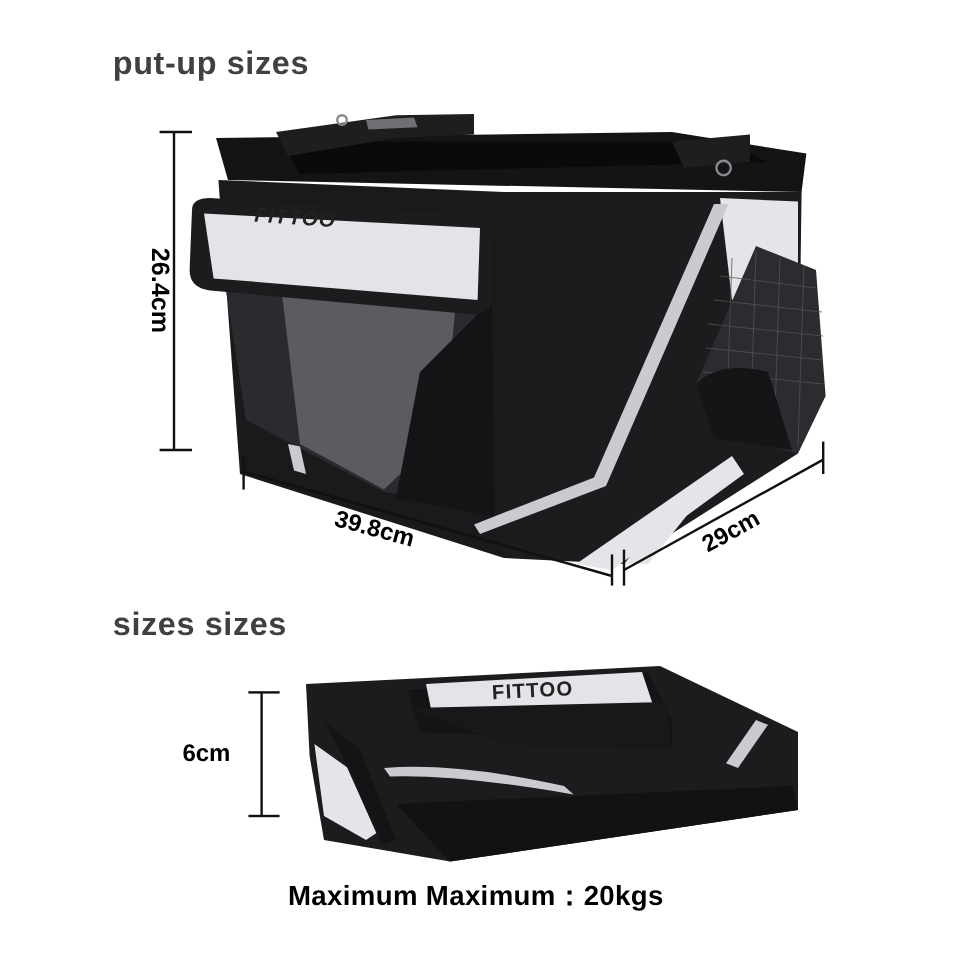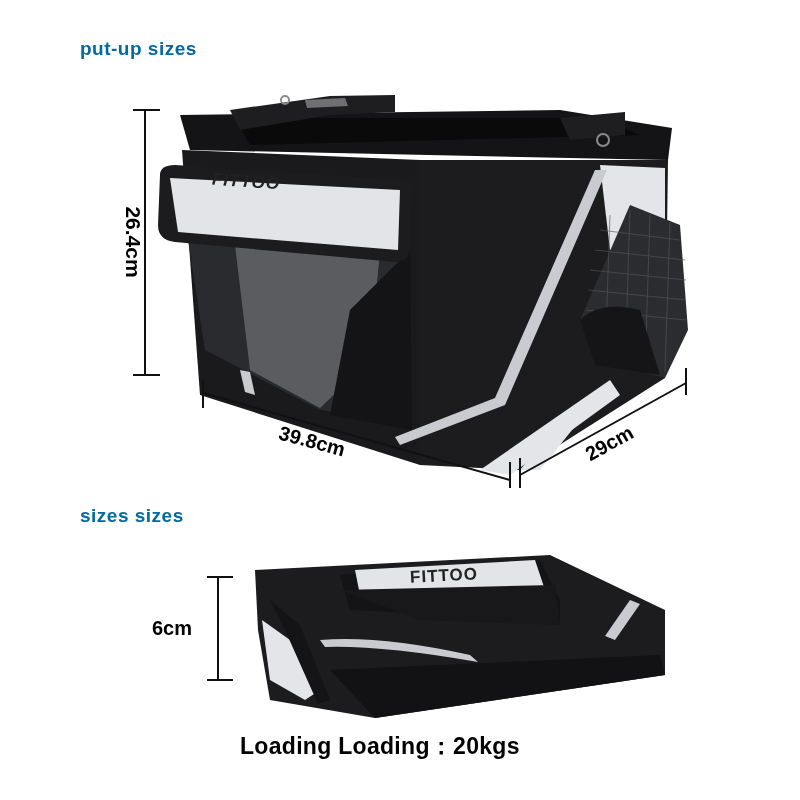--- a/index.html
+++ b/index.html
@@ -1,17 +1,17 @@
 <!DOCTYPE html>
 <html><head>
 <meta charset="utf-8">
 <style>
   html, body { margin:0; padding:0; background:#ffffff; }
   body { width:800px; height:800px; position:relative; overflow:hidden; font-family:"Liberation Sans", sans-serif; }
-  .heading { position:absolute; color:#0369a1; font-weight:bold; font-size:19px; letter-spacing:0.5px; white-space:nowrap; }
+  .heading { position:absolute; color:#404040; font-weight:bold; font-size:27px; letter-spacing:0.5px; white-space:nowrap;margin-left:14px; }
   .dim-label { position:absolute; color:#000; font-weight:bold; font-size:20px; white-space:nowrap; }
   .footer { position:absolute; left:240px; top:731px; font-weight:bold; font-size:23px; color:#000; white-space:nowrap; letter-spacing:0.3px; }
   svg { position:absolute; left:0; top:0; }
 </style>
 </head>
 <body>
 
 <div class="heading" style="left:80px;top:38px;">put-up sizes</div>
 
 <svg width="800" height="800" viewBox="0 0 800 800">
@@ -103,14 +103,14 @@
     <path d="M355 570 L535 560 L545 590 L360 595 Z" fill="#e3e4e7"></path>
     <path d="M340 590 L555 585 L560 625 L420 620 Z" fill="#18181a"></path>
     <path d="M330 670 L660 655 L665 675 L375 718 Z" fill="#121214"></path>
   </g>
 </svg>
 
 <div class="dim-label" style="left:152px;top:617px;text-align:right;">6cm</div>
 <div class="dim-label" style="left:410px;top:566px;font-size:17px;color:#222;letter-spacing:1px;transform:rotate(-3deg);">FITTOO</div>
 
 <div class="footer">
-  <span>Loading Loading：</span><span>20kgs</span>
+  <span>Maximum Maximum：</span><span>20kgs</span>
 </div>
 
 </body></html>

